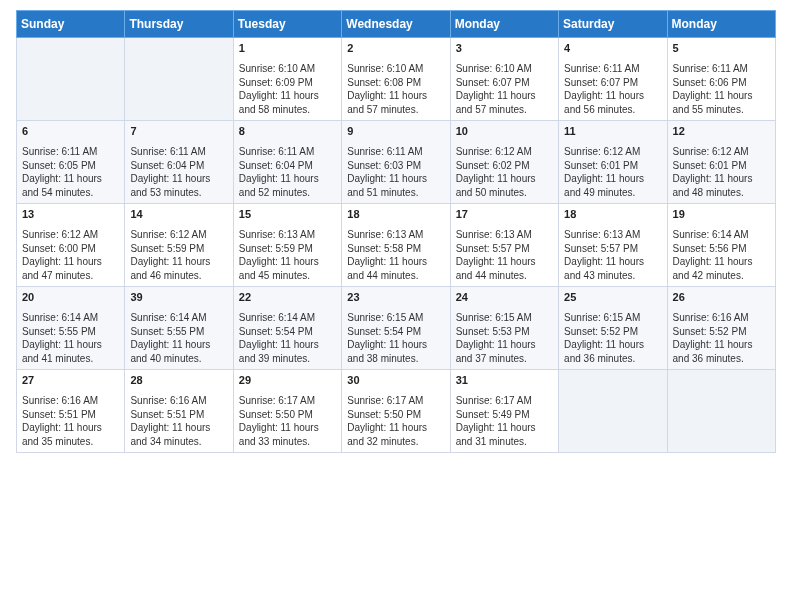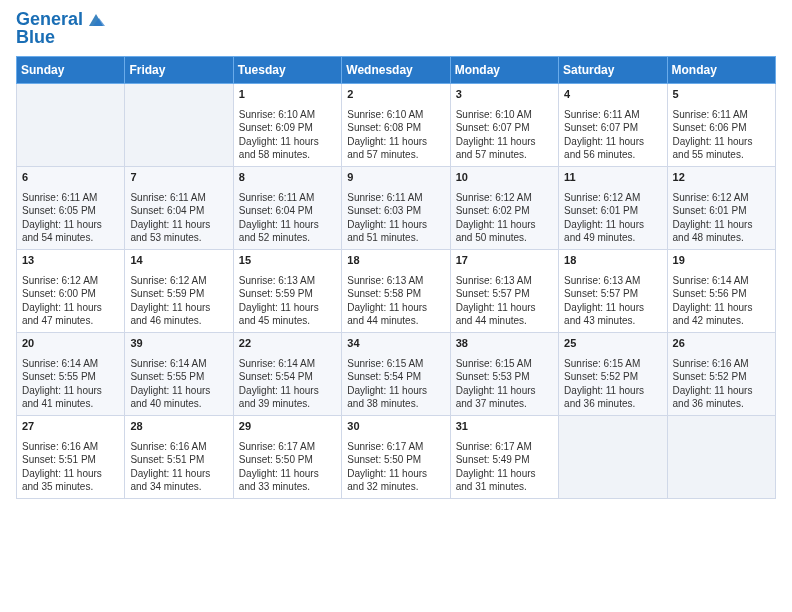--- a/index.html
+++ b/index.html
@@ -88,44 +88,26 @@
       margin-top: 8px;
     }
     .empty-cell {
       background: #f0f3f8 !important;
     }
   </style>
 </head>
 <body>
 
 <div class="page">
-  <div class="header">
-    <div class="logo">
-      <div style="display:flex;flex-direction:column;line-height:1.1">
-        <div style="display:flex;align-items:center;">
-          <span class="logo-text"><span>General</span></span>
-          <svg width="22" height="18" viewBox="0 0 22 18" style="margin-left:2px;margin-top:2px;">
-            <polygon points="4,14 11,2 18,14" fill="#1a6eb5" opacity="0.85"></polygon>
-            <polygon points="8,14 14,6 20,14" fill="#2878c8" opacity="0.7"></polygon>
-          </svg>
-        </div>
-        <span class="logo-text" style="color:#1a6eb5;margin-top:-2px;">Blue</span>
-      </div>
-    </div>
-    <div class="title-block">
-      <div class="month-title"></div>
-      <div class="subtitle"></div>
-    </div>
-  </div>
 
   <table>
     <thead>
       <tr>
       <th>Sunday</th>
-          <th>Friday</th>
+          <th>Thursday</th>
           <th>Tuesday</th>
           <th>Wednesday</th>
           <th>Monday</th>
           <th>Saturday</th>
           <th>Monday</th>
         </tr>
     </thead>
     <tbody id="calendar-body">
     <tr>
           <td class="empty-cell"></td>
@@ -218,25 +200,25 @@
           </td>
           <td>
             <span class="day-num">39</span>
             <div class="day-info">Sunrise: 6:14 AM<br>Sunset: 5:55 PM<br>Daylight: 11 hours and 40 minutes.</div>
           </td>
           <td>
             <span class="day-num">22</span>
             <div class="day-info">Sunrise: 6:14 AM<br>Sunset: 5:54 PM<br>Daylight: 11 hours and 39 minutes.</div>
           </td>
           <td>
-            <span class="day-num">34</span>
+            <span class="day-num">23</span>
             <div class="day-info">Sunrise: 6:15 AM<br>Sunset: 5:54 PM<br>Daylight: 11 hours and 38 minutes.</div>
           </td>
           <td>
-            <span class="day-num">38</span>
+            <span class="day-num">24</span>
             <div class="day-info">Sunrise: 6:15 AM<br>Sunset: 5:53 PM<br>Daylight: 11 hours and 37 minutes.</div>
           </td>
           <td>
             <span class="day-num">25</span>
             <div class="day-info">Sunrise: 6:15 AM<br>Sunset: 5:52 PM<br>Daylight: 11 hours and 36 minutes.</div>
           </td>
           <td>
             <span class="day-num">26</span>
             <div class="day-info">Sunrise: 6:16 AM<br>Sunset: 5:52 PM<br>Daylight: 11 hours and 36 minutes.</div>
           </td>

